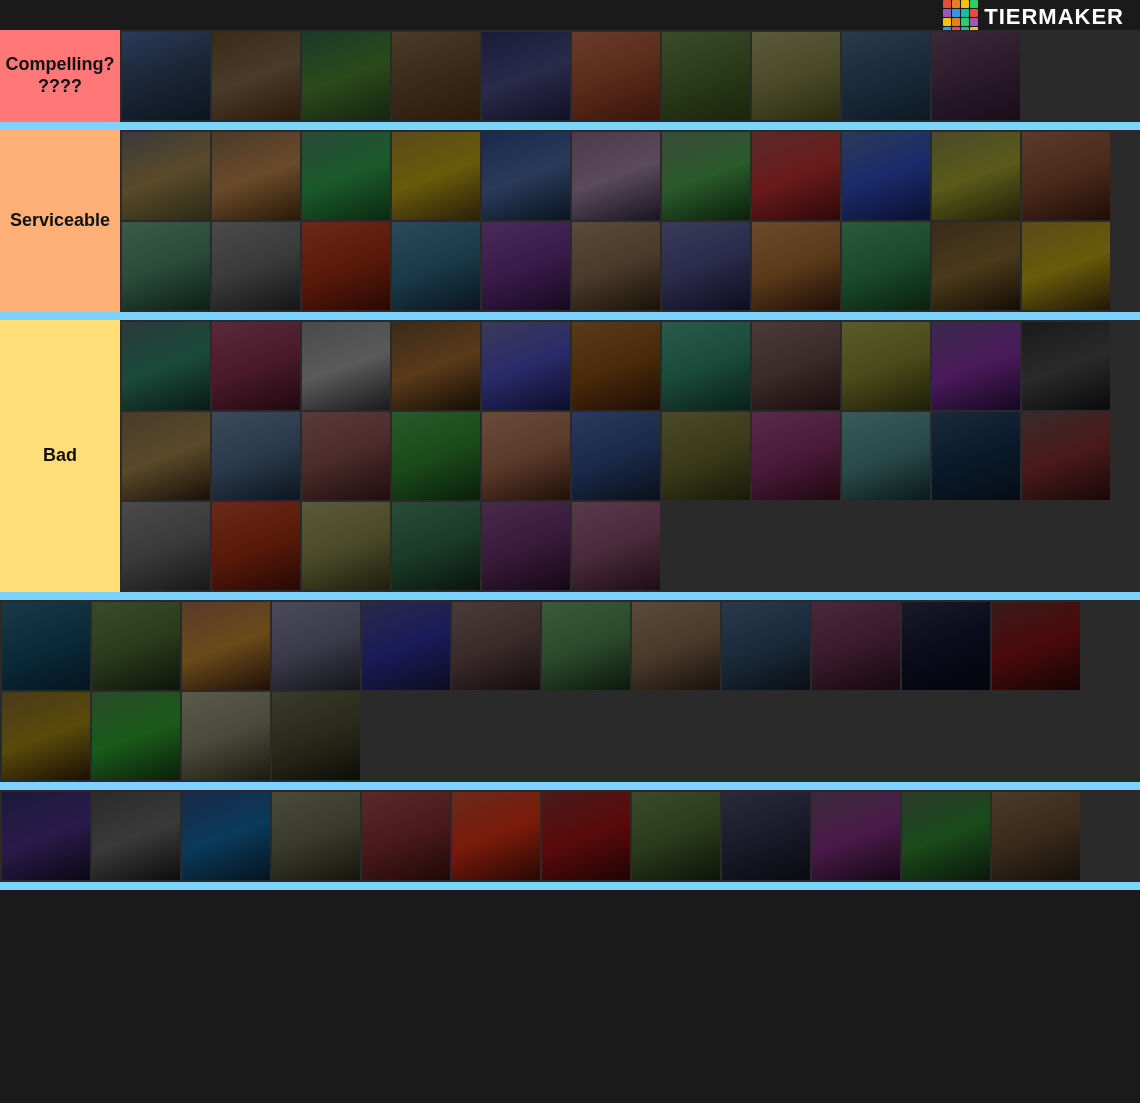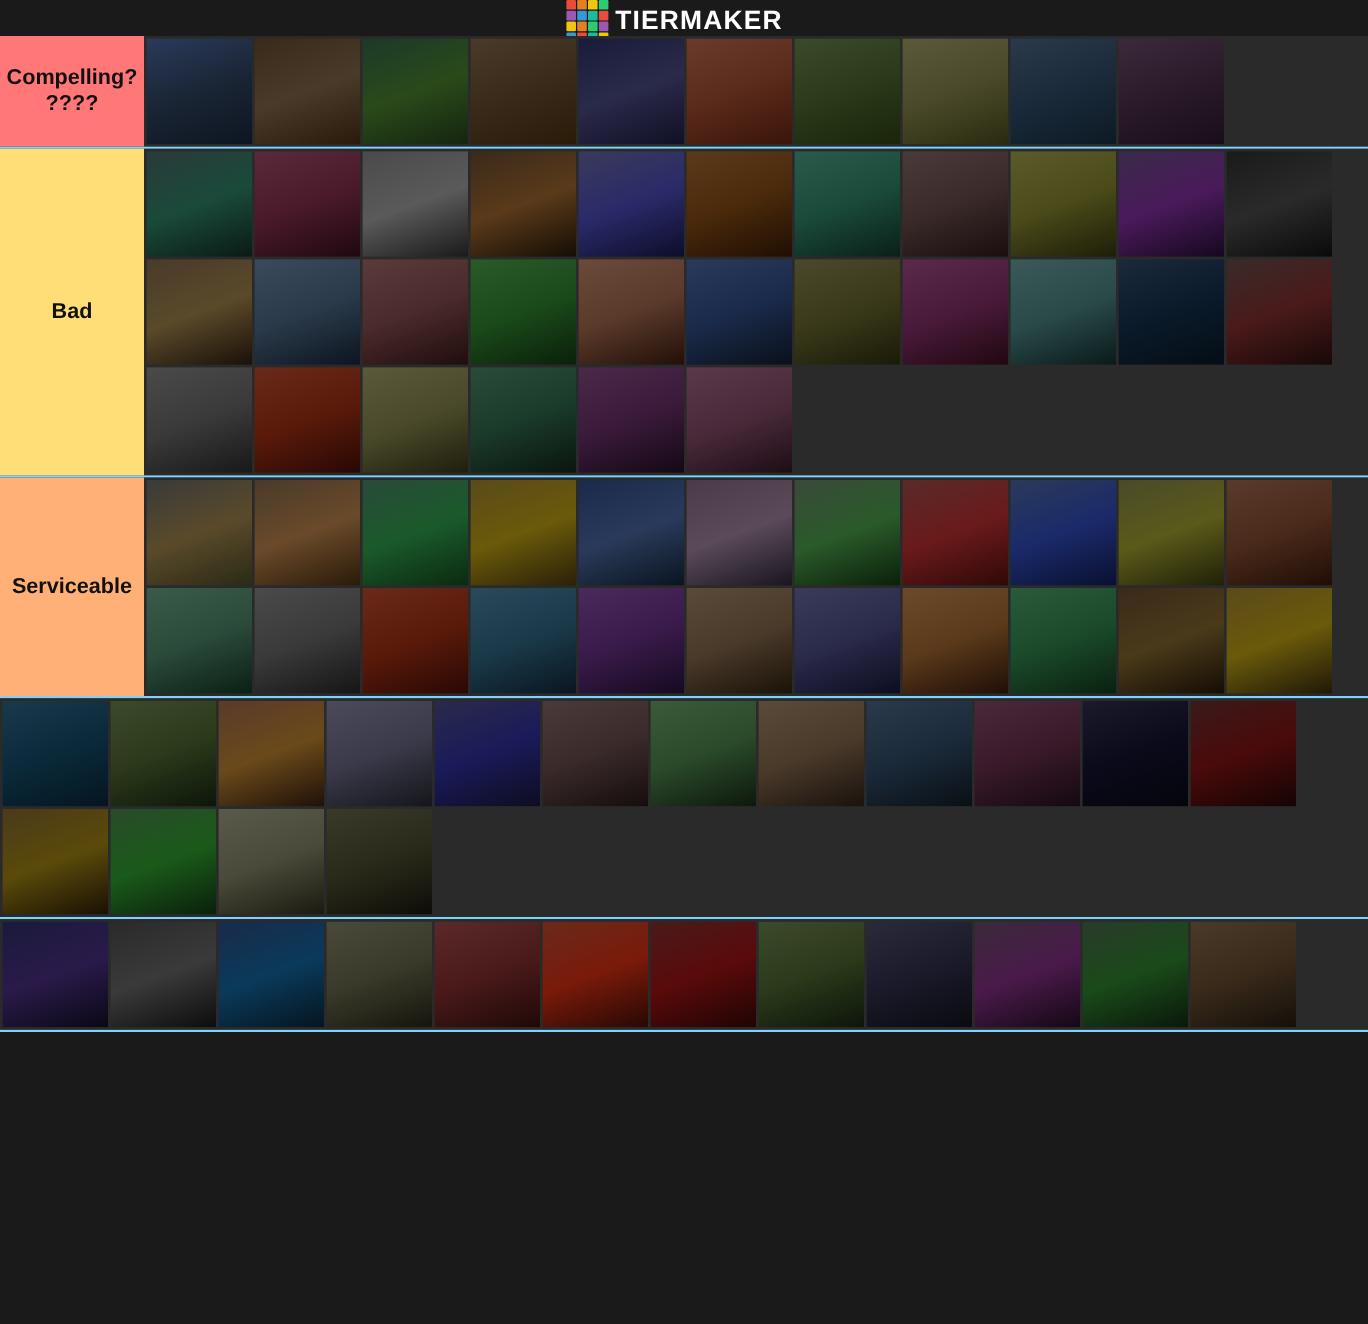--- a/index.html
+++ b/index.html
@@ -11,21 +11,21 @@
       overflow-x: hidden;
     }
 
     .tier-list {
       width: 1140px;
     }
 
     .header {
       background: #1a1a1a;
       display: flex;
-      justify-content: center;
+      justify-content: flex-end;
       align-items: center;
       padding: 8px 16px 4px 0;
       height: 30px;
     }
 
     .tiermaker-logo {
       display: flex;
       align-items: center;
       gap: 6px;
     }
@@ -47,21 +47,21 @@
       font-size: 22px;
       font-weight: bold;
       color: white;
       letter-spacing: 1px;
       text-transform: uppercase;
     }
 
     .tier-row {
       display: flex;
       width: 1140px;
-      border-bottom: 2px solid #7dd3fc;
+      border-bottom: 8px solid #7dd3fc;
     }
 
     .tier-label {
       width: 120px;
       min-width: 120px;
       display: flex;
       align-items: center;
       justify-content: center;
       font-size: 18px;
       font-weight: bold;
@@ -200,20 +200,141 @@
 
       <div class="char-card">
           <div class="char-placeholder">
             <div class="img-sim" style="background:linear-gradient(160deg,#3a2a3a,#2a1a2a,#1a0d1a);"></div>
           </div>
         </div>
     </div>
   </div>
 
   <div class="tier-row">
+    <div class="tier-label tier-serviceable">
+      <span>Serviceable</span>
+    </div>
+    <div class="tier-content">
+
+      <div class="char-card">
+          <div class="char-placeholder">
+            <div class="img-sim" style="background:linear-gradient(160deg,#3a3a3a,#5a4a2a,#2a2a15);"></div>
+          </div>
+        </div>
+      <div class="char-card">
+          <div class="char-placeholder">
+            <div class="img-sim" style="background:linear-gradient(160deg,#4a3a2a,#6a4a2a,#2a1a08);"></div>
+          </div>
+        </div>
+      <div class="char-card">
+          <div class="char-placeholder">
+            <div class="img-sim" style="background:linear-gradient(160deg,#2a4a3a,#1a5a2a,#0a2a10);"></div>
+          </div>
+        </div>
+      <div class="char-card">
+          <div class="char-placeholder">
+            <div class="img-sim" style="background:linear-gradient(160deg,#5a4a1a,#6a5a0a,#2a2008);"></div>
+          </div>
+        </div>
+      <div class="char-card">
+          <div class="char-placeholder">
+            <div class="img-sim" style="background:linear-gradient(160deg,#1a2a4a,#2a3a5a,#0a1520);"></div>
+          </div>
+        </div>
+      <div class="char-card">
+          <div class="char-placeholder">
+            <div class="img-sim" style="background:linear-gradient(160deg,#4a3a4a,#5a4a5a,#1a1520);"></div>
+          </div>
+        </div>
+      <div class="char-card">
+          <div class="char-placeholder">
+            <div class="img-sim" style="background:linear-gradient(160deg,#3a4a3a,#2a5a2a,#0a200a);"></div>
+          </div>
+        </div>
+      <div class="char-card">
+          <div class="char-placeholder">
+            <div class="img-sim" style="background:linear-gradient(160deg,#5a2a2a,#6a1a1a,#300808);"></div>
+          </div>
+        </div>
+      <div class="char-card">
+          <div class="char-placeholder">
+            <div class="img-sim" style="background:linear-gradient(160deg,#2a3a5a,#1a2a6a,#0a1030);"></div>
+          </div>
+        </div>
+      <div class="char-card">
+          <div class="char-placeholder">
+            <div class="img-sim" style="background:linear-gradient(160deg,#4a4a2a,#5a5a1a,#202008);"></div>
+          </div>
+        </div>
+
+      <div class="char-card">
+          <div class="char-placeholder">
+            <div class="img-sim" style="background:linear-gradient(160deg,#5a3a2a,#4a2a1a,#200d06);"></div>
+          </div>
+        </div>
+      <div class="char-card">
+          <div class="char-placeholder">
+            <div class="img-sim" style="background:linear-gradient(160deg,#3a5a4a,#2a4a3a,#0a2015);"></div>
+          </div>
+        </div>
+      <div class="char-card">
+          <div class="char-placeholder">
+            <div class="img-sim" style="background:linear-gradient(160deg,#4a4a4a,#3a3a3a,#151515);"></div>
+          </div>
+        </div>
+      <div class="char-card">
+          <div class="char-placeholder">
+            <div class="img-sim" style="background:linear-gradient(160deg,#6a2a1a,#5a1a0a,#2a0804);"></div>
+          </div>
+        </div>
+      <div class="char-card">
+          <div class="char-placeholder">
+            <div class="img-sim" style="background:linear-gradient(160deg,#2a4a5a,#1a3a4a,#0a1520);"></div>
+          </div>
+        </div>
+      <div class="char-card">
+          <div class="char-placeholder">
+            <div class="img-sim" style="background:linear-gradient(160deg,#4a2a5a,#3a1a4a,#150a20);"></div>
+          </div>
+        </div>
+      <div class="char-card">
+          <div class="char-placeholder">
+            <div class="img-sim" style="background:linear-gradient(160deg,#5a4a3a,#4a3a2a,#1a1208);"></div>
+          </div>
+        </div>
+      <div class="char-card">
+          <div class="char-placeholder">
+            <div class="img-sim" style="background:linear-gradient(160deg,#3a3a5a,#2a2a4a,#0d0d20);"></div>
+          </div>
+        </div>
+      <div class="char-card">
+          <div class="char-placeholder">
+            <div class="img-sim" style="background:linear-gradient(160deg,#6a4a2a,#5a3a1a,#200e06);"></div>
+          </div>
+        </div>
+      <div class="char-card">
+          <div class="char-placeholder">
+            <div class="img-sim" style="background:linear-gradient(160deg,#2a5a3a,#1a4a2a,#0a2010);"></div>
+          </div>
+        </div>
+
+      <div class="char-card">
+          <div class="char-placeholder">
+            <div class="img-sim" style="background:linear-gradient(160deg,#3a2a1a,#4a3a1a,#150d04);"></div>
+          </div>
+        </div>
+      <div class="char-card">
+          <div class="char-placeholder">
+            <div class="img-sim" style="background:linear-gradient(160deg,#5a4a1a,#6a5a0a,#201808);"></div>
+          </div>
+        </div>
+    </div>
+  </div>
+
+  <div class="tier-row">
     <div class="tier-label tier-bad">
       <span>Bad</span>
     </div>
     <div class="tier-content">
 
       <div class="char-card">
           <div class="char-placeholder">
             <div class="img-sim" style="background:linear-gradient(160deg,#2a3a3a,#1a4a3a,#0a1a15);"></div>
           </div>
         </div>
@@ -351,232 +472,111 @@
         </div>
       <div class="char-card">
           <div class="char-placeholder">
             <div class="img-sim" style="background:linear-gradient(160deg,#5a3a4a,#4a2a3a,#1e0d15);"></div>
           </div>
         </div>
     </div>
   </div>
 
   <div class="tier-row">
-    <div class="tier-label tier-serviceable">
-      <span>Serviceable</span>
-    </div>
     <div class="tier-content">
 
       <div class="char-card">
           <div class="char-placeholder">
-            <div class="img-sim" style="background:linear-gradient(160deg,#3a3a3a,#5a4a2a,#2a2a15);"></div>
-          </div>
-        </div>
-      <div class="char-card">
-          <div class="char-placeholder">
-            <div class="img-sim" style="background:linear-gradient(160deg,#4a3a2a,#6a4a2a,#2a1a08);"></div>
-          </div>
-        </div>
-      <div class="char-card">
-          <div class="char-placeholder">
-            <div class="img-sim" style="background:linear-gradient(160deg,#2a4a3a,#1a5a2a,#0a2a10);"></div>
-          </div>
-        </div>
-      <div class="char-card">
-          <div class="char-placeholder">
-            <div class="img-sim" style="background:linear-gradient(160deg,#5a4a1a,#6a5a0a,#2a2008);"></div>
-          </div>
-        </div>
-      <div class="char-card">
-          <div class="char-placeholder">
-            <div class="img-sim" style="background:linear-gradient(160deg,#1a2a4a,#2a3a5a,#0a1520);"></div>
-          </div>
-        </div>
-      <div class="char-card">
-          <div class="char-placeholder">
-            <div class="img-sim" style="background:linear-gradient(160deg,#4a3a4a,#5a4a5a,#1a1520);"></div>
-          </div>
-        </div>
-      <div class="char-card">
-          <div class="char-placeholder">
-            <div class="img-sim" style="background:linear-gradient(160deg,#3a4a3a,#2a5a2a,#0a200a);"></div>
-          </div>
-        </div>
-      <div class="char-card">
-          <div class="char-placeholder">
-            <div class="img-sim" style="background:linear-gradient(160deg,#5a2a2a,#6a1a1a,#300808);"></div>
-          </div>
-        </div>
-      <div class="char-card">
-          <div class="char-placeholder">
-            <div class="img-sim" style="background:linear-gradient(160deg,#2a3a5a,#1a2a6a,#0a1030);"></div>
-          </div>
-        </div>
-      <div class="char-card">
-          <div class="char-placeholder">
-            <div class="img-sim" style="background:linear-gradient(160deg,#4a4a2a,#5a5a1a,#202008);"></div>
-          </div>
-        </div>
-
-      <div class="char-card">
-          <div class="char-placeholder">
-            <div class="img-sim" style="background:linear-gradient(160deg,#5a3a2a,#4a2a1a,#200d06);"></div>
-          </div>
-        </div>
-      <div class="char-card">
-          <div class="char-placeholder">
-            <div class="img-sim" style="background:linear-gradient(160deg,#3a5a4a,#2a4a3a,#0a2015);"></div>
-          </div>
-        </div>
-      <div class="char-card">
-          <div class="char-placeholder">
-            <div class="img-sim" style="background:linear-gradient(160deg,#4a4a4a,#3a3a3a,#151515);"></div>
-          </div>
-        </div>
-      <div class="char-card">
-          <div class="char-placeholder">
-            <div class="img-sim" style="background:linear-gradient(160deg,#6a2a1a,#5a1a0a,#2a0804);"></div>
-          </div>
-        </div>
-      <div class="char-card">
-          <div class="char-placeholder">
-            <div class="img-sim" style="background:linear-gradient(160deg,#2a4a5a,#1a3a4a,#0a1520);"></div>
-          </div>
-        </div>
-      <div class="char-card">
-          <div class="char-placeholder">
-            <div class="img-sim" style="background:linear-gradient(160deg,#4a2a5a,#3a1a4a,#150a20);"></div>
-          </div>
-        </div>
-      <div class="char-card">
-          <div class="char-placeholder">
-            <div class="img-sim" style="background:linear-gradient(160deg,#5a4a3a,#4a3a2a,#1a1208);"></div>
-          </div>
-        </div>
-      <div class="char-card">
-          <div class="char-placeholder">
-            <div class="img-sim" style="background:linear-gradient(160deg,#3a3a5a,#2a2a4a,#0d0d20);"></div>
-          </div>
-        </div>
-      <div class="char-card">
-          <div class="char-placeholder">
-            <div class="img-sim" style="background:linear-gradient(160deg,#6a4a2a,#5a3a1a,#200e06);"></div>
-          </div>
-        </div>
-      <div class="char-card">
-          <div class="char-placeholder">
-            <div class="img-sim" style="background:linear-gradient(160deg,#2a5a3a,#1a4a2a,#0a2010);"></div>
-          </div>
-        </div>
-
-      <div class="char-card">
-          <div class="char-placeholder">
-            <div class="img-sim" style="background:linear-gradient(160deg,#3a2a1a,#4a3a1a,#150d04);"></div>
-          </div>
-        </div>
-      <div class="char-card">
-          <div class="char-placeholder">
-            <div class="img-sim" style="background:linear-gradient(160deg,#5a4a1a,#6a5a0a,#201808);"></div>
+            <div class="img-sim" style="background:linear-gradient(160deg,#1a3a4a,#0a2a3a,#051520);"></div>
+          </div>
+        </div>
+      <div class="char-card">
+          <div class="char-placeholder">
+            <div class="img-sim" style="background:linear-gradient(160deg,#3a4a2a,#2a3a1a,#0d150a);"></div>
+          </div>
+        </div>
+      <div class="char-card">
+          <div class="char-placeholder">
+            <div class="img-sim" style="background:linear-gradient(160deg,#5a3a2a,#6a4a1a,#201008);"></div>
+          </div>
+        </div>
+      <div class="char-card">
+          <div class="char-placeholder">
+            <div class="img-sim" style="background:linear-gradient(160deg,#4a4a5a,#3a3a4a,#15151a);"></div>
+          </div>
+        </div>
+      <div class="char-card">
+          <div class="char-placeholder">
+            <div class="img-sim" style="background:linear-gradient(160deg,#2a2a4a,#1a1a5a,#0d0d20);"></div>
+          </div>
+        </div>
+      <div class="char-card">
+          <div class="char-placeholder">
+            <div class="img-sim" style="background:linear-gradient(160deg,#4a3a3a,#3a2a2a,#150d0d);"></div>
+          </div>
+        </div>
+      <div class="char-card">
+          <div class="char-placeholder">
+            <div class="img-sim" style="background:linear-gradient(160deg,#3a5a3a,#2a4a2a,#0d180d);"></div>
+          </div>
+        </div>
+      <div class="char-card">
+          <div class="char-placeholder">
+            <div class="img-sim" style="background:linear-gradient(160deg,#5a4a3a,#4a3a2a,#1a120d);"></div>
+          </div>
+        </div>
+      <div class="char-card">
+          <div class="char-placeholder">
+            <div class="img-sim" style="background:linear-gradient(160deg,#2a3a4a,#1a2a3a,#0a0f15);"></div>
+          </div>
+        </div>
+      <div class="char-card">
+          <div class="char-placeholder">
+            <div class="img-sim" style="background:linear-gradient(160deg,#4a2a3a,#3a1a2a,#150810);"></div>
+          </div>
+        </div>
+
+      <div class="char-card">
+          <div class="char-placeholder">
+            <div class="img-sim" style="background:linear-gradient(160deg,#1a1a2a,#0a0a1a,#05050d);"></div>
+          </div>
+        </div>
+      <div class="char-card">
+          <div class="char-placeholder">
+            <div class="img-sim" style="background:linear-gradient(160deg,#3a1a1a,#4a0a0a,#150404);"></div>
+          </div>
+        </div>
+      <div class="char-card">
+          <div class="char-placeholder">
+            <div class="img-sim" style="background:linear-gradient(160deg,#4a3a1a,#5a4a0a,#1a1004);"></div>
+          </div>
+        </div>
+      <div class="char-card">
+          <div class="char-placeholder">
+            <div class="img-sim" style="background:linear-gradient(160deg,#2a4a2a,#1a5a1a,#0a200a);"></div>
+          </div>
+        </div>
+      <div class="char-card">
+          <div class="char-placeholder">
+            <div class="img-sim" style="background:linear-gradient(160deg,#5a5a4a,#4a4a3a,#1a1a10);"></div>
+          </div>
+        </div>
+      <div class="char-card">
+          <div class="char-placeholder">
+            <div class="img-sim" style="background:linear-gradient(160deg,#3a3a2a,#2a2a1a,#0d0d08);"></div>
           </div>
         </div>
     </div>
   </div>
 
   <div class="tier-row">
     <div class="tier-content">
 
       <div class="char-card">
           <div class="char-placeholder">
-            <div class="img-sim" style="background:linear-gradient(160deg,#1a3a4a,#0a2a3a,#051520);"></div>
-          </div>
-        </div>
-      <div class="char-card">
-          <div class="char-placeholder">
-            <div class="img-sim" style="background:linear-gradient(160deg,#3a4a2a,#2a3a1a,#0d150a);"></div>
-          </div>
-        </div>
-      <div class="char-card">
-          <div class="char-placeholder">
-            <div class="img-sim" style="background:linear-gradient(160deg,#5a3a2a,#6a4a1a,#201008);"></div>
-          </div>
-        </div>
-      <div class="char-card">
-          <div class="char-placeholder">
-            <div class="img-sim" style="background:linear-gradient(160deg,#4a4a5a,#3a3a4a,#15151a);"></div>
-          </div>
-        </div>
-      <div class="char-card">
-          <div class="char-placeholder">
-            <div class="img-sim" style="background:linear-gradient(160deg,#2a2a4a,#1a1a5a,#0d0d20);"></div>
-          </div>
-        </div>
-      <div class="char-card">
-          <div class="char-placeholder">
-            <div class="img-sim" style="background:linear-gradient(160deg,#4a3a3a,#3a2a2a,#150d0d);"></div>
-          </div>
-        </div>
-      <div class="char-card">
-          <div class="char-placeholder">
-            <div class="img-sim" style="background:linear-gradient(160deg,#3a5a3a,#2a4a2a,#0d180d);"></div>
-          </div>
-        </div>
-      <div class="char-card">
-          <div class="char-placeholder">
-            <div class="img-sim" style="background:linear-gradient(160deg,#5a4a3a,#4a3a2a,#1a120d);"></div>
-          </div>
-        </div>
-      <div class="char-card">
-          <div class="char-placeholder">
-            <div class="img-sim" style="background:linear-gradient(160deg,#2a3a4a,#1a2a3a,#0a0f15);"></div>
-          </div>
-        </div>
-      <div class="char-card">
-          <div class="char-placeholder">
-            <div class="img-sim" style="background:linear-gradient(160deg,#4a2a3a,#3a1a2a,#150810);"></div>
-          </div>
-        </div>
-
-      <div class="char-card">
-          <div class="char-placeholder">
-            <div class="img-sim" style="background:linear-gradient(160deg,#1a1a2a,#0a0a1a,#05050d);"></div>
-          </div>
-        </div>
-      <div class="char-card">
-          <div class="char-placeholder">
-            <div class="img-sim" style="background:linear-gradient(160deg,#3a1a1a,#4a0a0a,#150404);"></div>
-          </div>
-        </div>
-      <div class="char-card">
-          <div class="char-placeholder">
-            <div class="img-sim" style="background:linear-gradient(160deg,#4a3a1a,#5a4a0a,#1a1004);"></div>
-          </div>
-        </div>
-      <div class="char-card">
-          <div class="char-placeholder">
-            <div class="img-sim" style="background:linear-gradient(160deg,#2a4a2a,#1a5a1a,#0a200a);"></div>
-          </div>
-        </div>
-      <div class="char-card">
-          <div class="char-placeholder">
-            <div class="img-sim" style="background:linear-gradient(160deg,#5a5a4a,#4a4a3a,#1a1a10);"></div>
-          </div>
-        </div>
-      <div class="char-card">
-          <div class="char-placeholder">
-            <div class="img-sim" style="background:linear-gradient(160deg,#3a3a2a,#2a2a1a,#0d0d08);"></div>
-          </div>
-        </div>
-    </div>
-  </div>
-
-  <div class="tier-row">
-    <div class="tier-content">
-
-      <div class="char-card">
-          <div class="char-placeholder">
             <div class="img-sim" style="background:linear-gradient(160deg,#1a1a3a,#2a1a4a,#0a0815);"></div>
           </div>
         </div>
       <div class="char-card">
           <div class="char-placeholder">
             <div class="img-sim" style="background:linear-gradient(160deg,#2a2a2a,#3a3a3a,#0d0d0d);"></div>
           </div>
         </div>
       <div class="char-card">
           <div class="char-placeholder">

